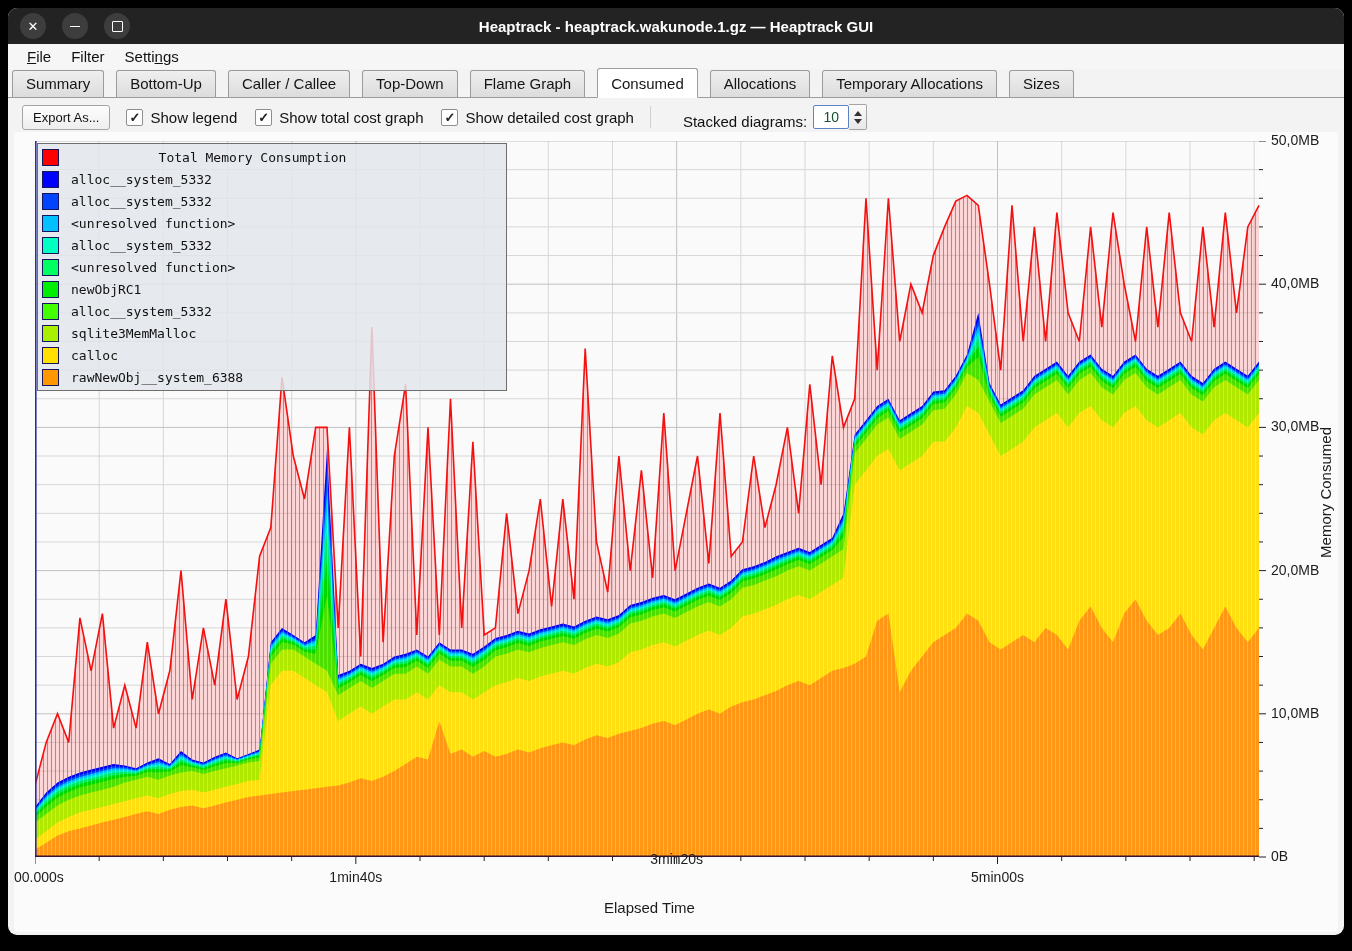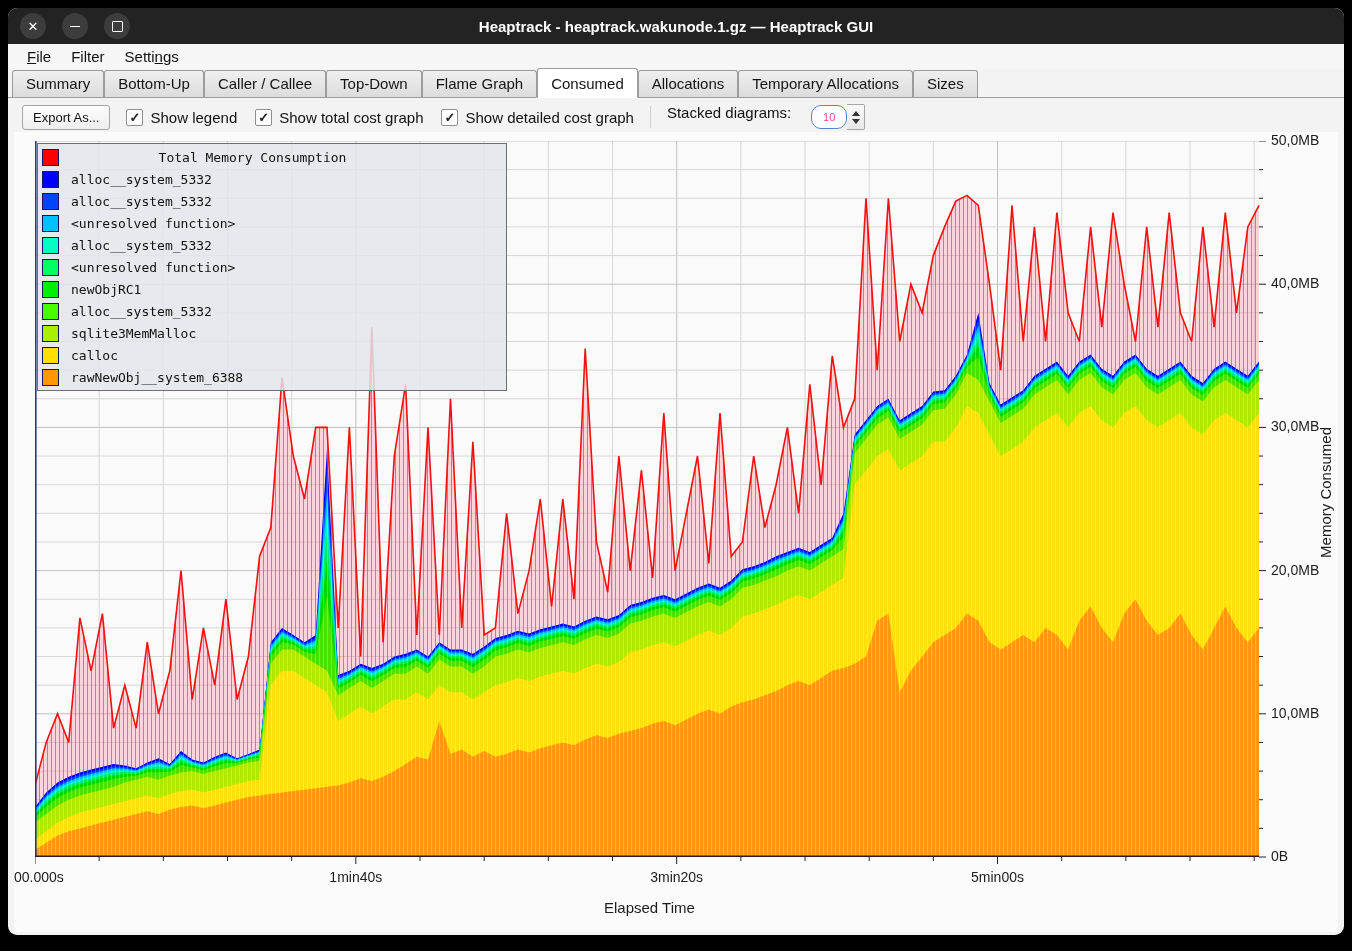--- a/index.html
+++ b/index.html
@@ -10,30 +10,30 @@
   .titlebar .title{color:#fff;font-weight:bold;font-size:15px;}
   .winbtns{position:absolute;left:12px;top:5px;display:flex;gap:16px;}
   .winbtn{width:26px;height:26px;border-radius:50%;background:#3d3d3d;color:#fff;display:flex;align-items:center;justify-content:center;font-size:13px;cursor:default;}
   .winbtn .sq{width:9px;height:9px;border:1.6px solid #fff;border-radius:1px;}
   .winbtn .mn{width:10px;height:0;border-top:1.8px solid #fff;}
   
   .menubar{height:25px;background:#f6f6f6;display:flex;align-items:center;padding-left:10px;gap:2px;}
   .menuitem{font-size:15px;color:#111;padding:2px 9px;}
   
   .tabbar{height:28px;border-bottom:1px solid #9c9c9c;display:flex;align-items:flex-end;padding-left:4px;background:#f3f3f3;}
-  .tab{font-size:15px;color:#141414;border:1px solid #9c9c9c;border-bottom:none;background:linear-gradient(#efefef,#dcdcdc);padding:4px 13px 5px 13px;margin-right:0;border-radius:3px 3px 0 0;height:17px;white-space:nowrap;}
+  .tab{font-size:15px;color:#141414;border:1px solid #9c9c9c;border-bottom:none;background:linear-gradient(#efefef,#dcdcdc);padding:4px 13px 5px 13px;margin-right:12px;border-radius:3px 3px 0 0;height:17px;white-space:nowrap;}
   .tab.active{background:#fff;padding-top:6px;margin-bottom:-1px;border-bottom:1px solid #fff;}
   
   .toolbar{height:34px;display:flex;align-items:center;padding:2px 14px 0 14px;gap:16px;}
   .btn{font-size:13px;color:#111;padding:4px 10px;border:1px solid #a5a5a5;border-radius:3px;background:linear-gradient(#fdfdfd,#eeeeee);}
   .chk{display:flex;align-items:center;gap:7px;font-size:15px;color:#111;}
   .chkbox{width:15px;height:15px;background:#fff;border:1px solid #8e8e8e;border-radius:2px;display:flex;align-items:center;justify-content:center;font-size:13px;color:#222;font-weight:bold;line-height:1;}
   .tbsep{width:1px;height:22px;background:#cfcfcf;}
   .spinwrap{display:flex;align-items:center;}
-  .spinval{width:34px;height:22px;background:#fff;border:1px solid #5b84c4;border-radius:10px;font-size:11px;color:#ec4899;display:flex;align-items:center;justify-content:center;}
+  .spinval{width:34px;height:22px;background:#fff;border:1px solid #5b84c4;border-radius:2px;font-size:14px;color:#14532d;display:flex;align-items:center;justify-content:center;}
   .spinbtns{width:17px;height:24px;border:1px solid #a5a5a5;border-left:none;border-radius:0 2px 2px 0;background:linear-gradient(#fafafa,#e8e8e8);display:flex;flex-direction:column;align-items:center;justify-content:center;gap:3px;}
   .arr-up{width:0;height:0;border-left:4px solid transparent;border-right:4px solid transparent;border-bottom:5px solid #333;}
   .arr-dn{width:0;height:0;border-left:4px solid transparent;border-right:4px solid transparent;border-top:5px solid #333;}
   
   .chartwrap{position:absolute;left:6px;top:124px;width:1324px;height:800px;background:#fbfbfb;}
   #plotsvg{position:absolute;left:21px;top:9px;}
   .ylab{position:absolute;font-size:14px;color:#1c1c1c;white-space:nowrap;}
   .xlab{position:absolute;font-size:14px;color:#1c1c1c;white-space:nowrap;}
   .yaxis-title{position:absolute;font-size:15px;color:#1c1c1c;writing-mode:vertical-rl;transform:rotate(180deg);}
   .xaxis-title{position:absolute;font-size:15px;color:#1c1c1c;}
@@ -91,21 +91,21 @@
         <span class="chk">
           <span class="chkbox">✓</span>
           <span>Show total cost graph</span>
         </span>
         <span class="chk">
           <span class="chkbox">✓</span>
           <span>Show detailed cost graph</span>
         </span>
       </span>
     <span class="tbsep"></span>
-    <span style="display:flex;align-items:flex-start;gap:20px;">
+    <span style="display:flex;align-items:flex-end;gap:6px;margin-left:16px;">
       <span style="font-size:15px;color:#111;">Stacked diagrams:</span>
       <span class="spinwrap">
         <span class="spinval">10</span>
         <span class="spinbtns">
           <span class="arr-up"></span>
           <span class="arr-dn"></span>
         </span>
       </span>
     </span>
   </div>
@@ -233,21 +233,21 @@
       </svg>
     <div id="axislabels">
         <div class="ylab" style="left: 1257px; top: 716px;">0B</div>
         <div class="ylab" style="left: 1257px; top: 572.8px;">10,0MB</div>
         <div class="ylab" style="left: 1257px; top: 429.6px; text-align: right;">20,0MB</div>
         <div class="ylab" style="left: 1257px; top: 286.4px;">30,0MB</div>
         <div class="ylab" style="left: 1257px; top: 143.2px;">40,0MB</div>
         <div class="ylab" style="left: 1257px; top: 0px;">50,0MB</div>
         <div class="xlab" style="left: 0px; top: 737px;">00.000s</div>
         <div class="xlab" style="left: 301.839px; width: 80px; text-align: center; top: 737px;">1min40s</div>
-        <div class="xlab" style="left: 622.678px; width: 80px; text-align: center; top: 737px;">3min20s</div>
+        <div class="xlab" style="left: 622.678px; width: 80px; text-align: center; top: 719px;">3min20s</div>
         <div class="xlab" style="left: 943.516px; width: 80px; text-align: center; top: 737px;">5min00s</div>
       </div>
     <div class="xaxis-title" style="left:590px;top:767px;">Elapsed Time</div>
     <div class="yaxis-title" style="left:1303px;top:295px;">Memory Consumed</div>
     <div class="legend" id="legend">
         <div class="lgrow">
           <span class="lgswatch" style="background: rgb(255, 0, 0);"></span>
           <span class="lglabel lgtitle">Total Memory Consumption</span>
         </div>
         <div class="lgrow">

